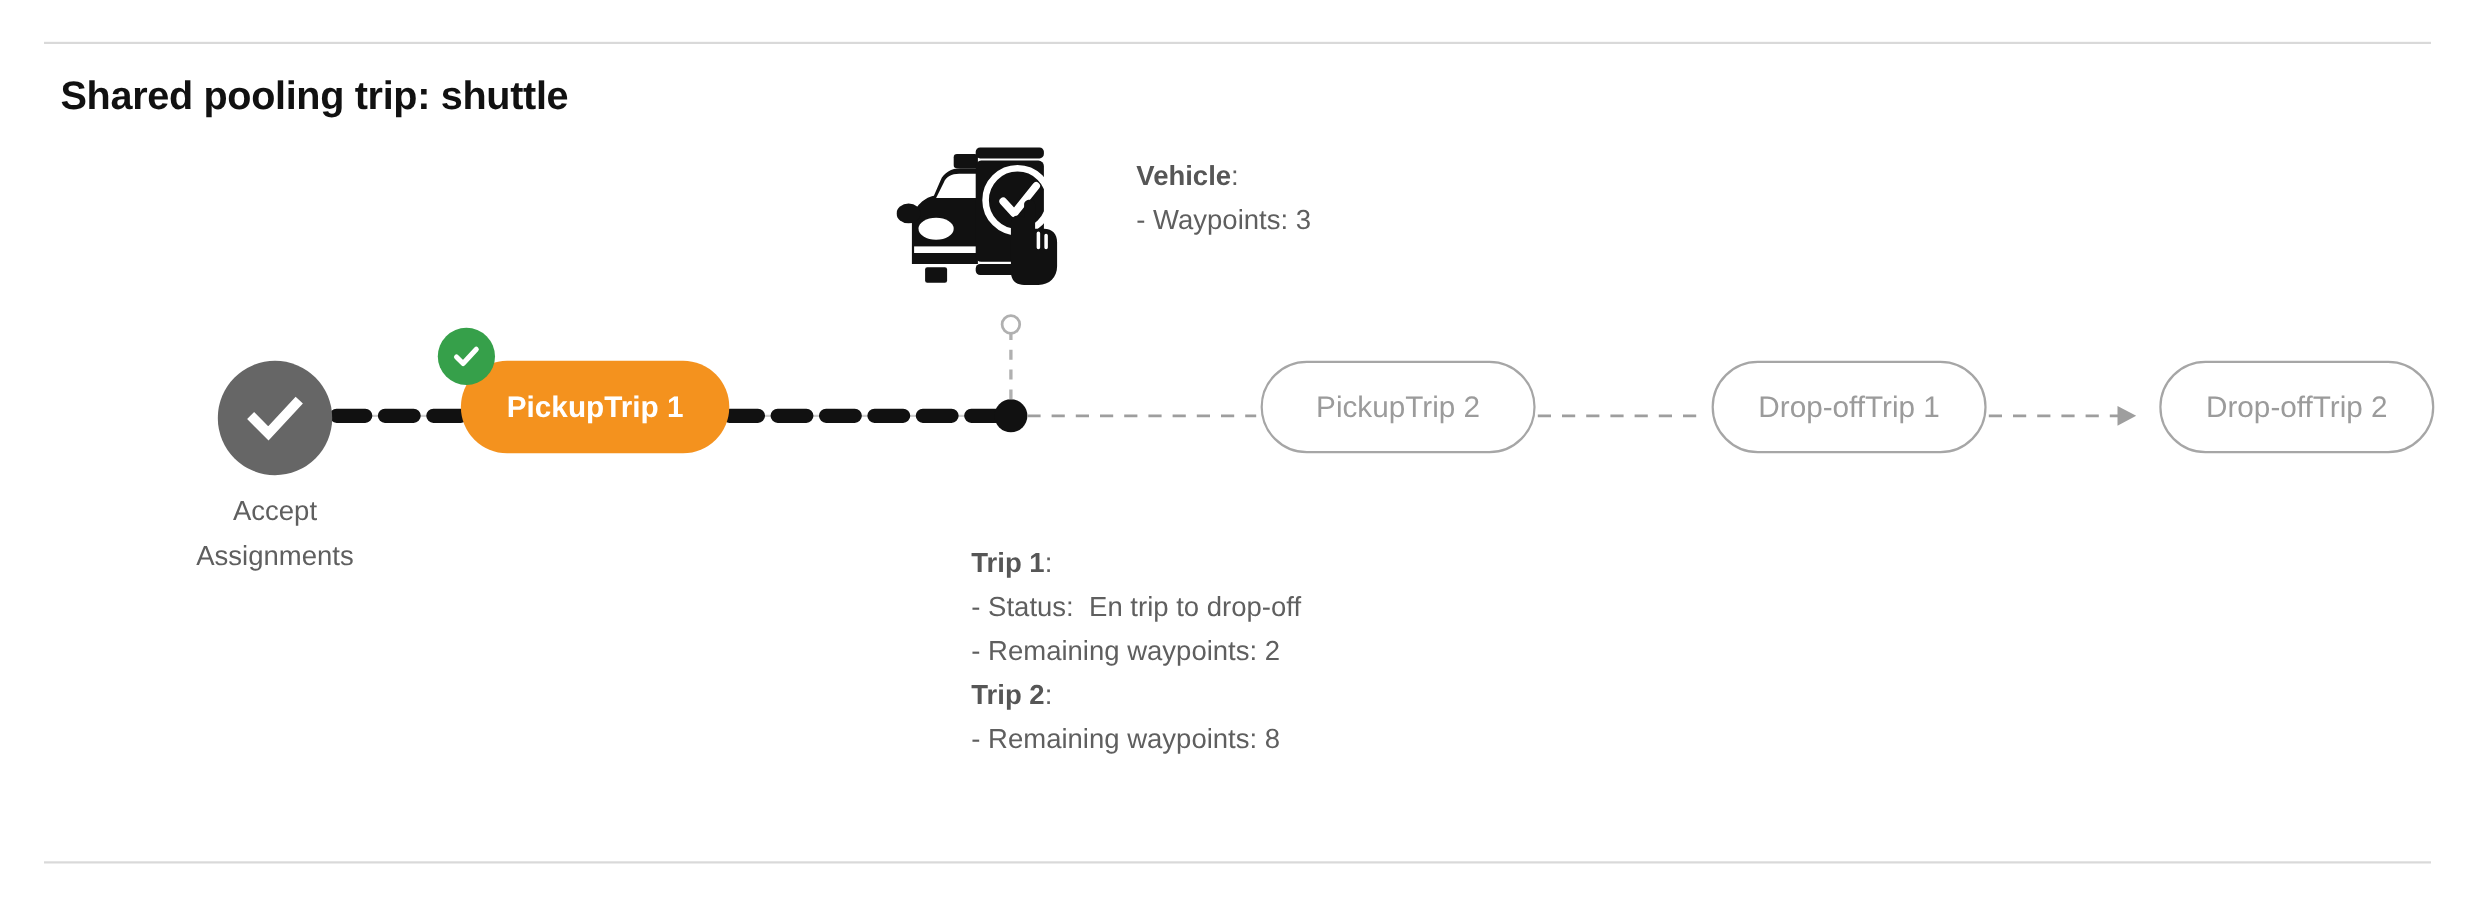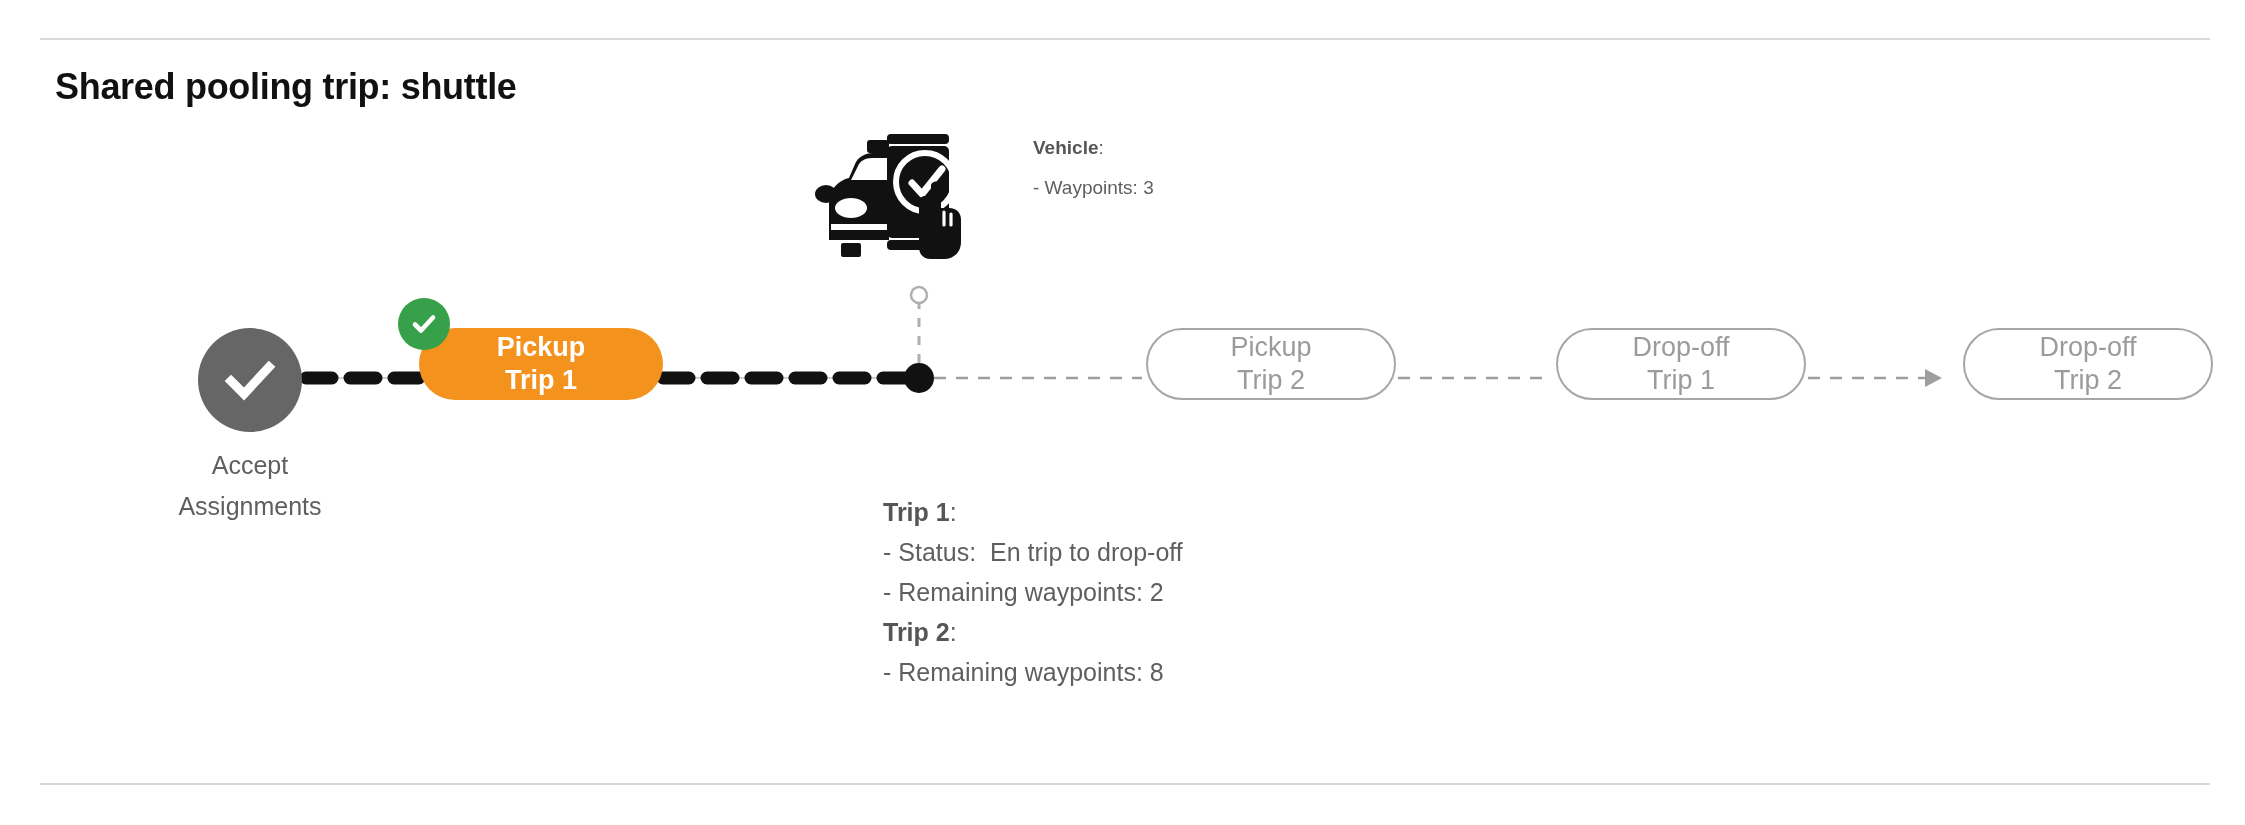--- a/index.html
+++ b/index.html
@@ -77,25 +77,25 @@
     width: 220px;
     text-align: center;
     font-size: 25px;
     line-height: 41px;
     color: #5f5f5f;
   }
 
   
   .pill {
     position: absolute;
-    height: 72px;
+    height: 84px;
     border-radius: 50px;
     box-sizing: border-box;
     display: flex;
-    flex-direction: column;
+    flex-direction: row;
     align-items: center;
     justify-content: center;
     font-size: 27px;
     line-height: 33px;
     text-align: center;
     white-space: nowrap;
   }
   .pill.active {
     background: #F4921E;
     color: #ffffff;
@@ -138,22 +138,22 @@
     top: 120px;
     width: 160px;
     height: 150px;
   }
   .vehicle-icon svg { display: block; }
 
   
   .vehicle-info {
     position: absolute;
     left: 1033px;
-    top: 128px;
-    font-size: 19px;
+    top: 140px;
+    font-size: 25px;
     line-height: 40px;
     color: #5f5f5f;
     white-space: nowrap;
   }
   .vehicle-info .hd { font-weight: bold; color: #565656; }
 
   
   .trips-info {
     position: absolute;
     left: 883px;

